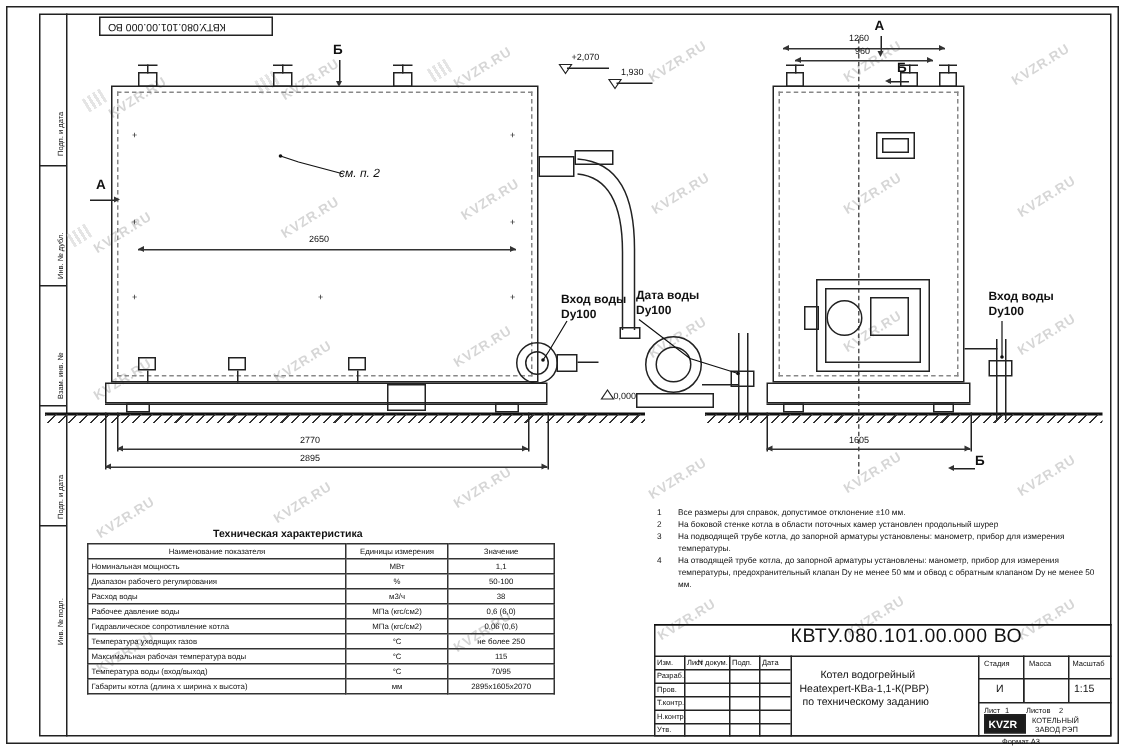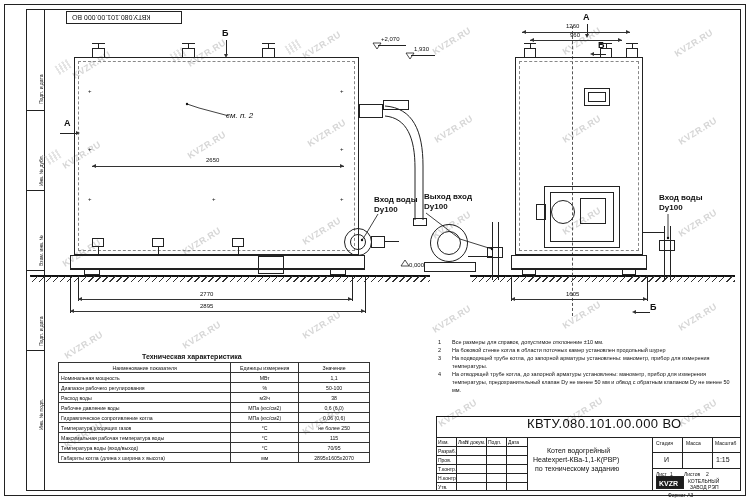--- a/index.html
+++ b/index.html
@@ -178,21 +178,21 @@
   <svg style="position:absolute;left:400px;top:258px;width:10px;height:10px;">
       <path d="M5,2 L1,8 L9,8 Z" fill="none" stroke="#222" stroke-width="0.8"></path>
     </svg>
 
   <div class="txt txt8" style="left:226px;top:112px;font-style:italic;">см. п. 2</div>
   <svg style="position:absolute;left:185px;top:100px;width:48px;height:24px;">
       <path d="M44,16 L14,8 L2,4" fill="none" stroke="#111" stroke-width="0.8"></path>
       <circle cx="2" cy="4" r="1.2" fill="#111"></circle>
     </svg>
 
-  <div class="txt txt8 b" style="left:424px;top:193px;">Выход вход</div>
+  <div class="txt txt8 b" style="left:424px;top:193px;">Дата воды</div>
   <div class="txt txt8 b" style="left:424px;top:203px;">Dy100</div>
   <svg style="position:absolute;left:420px;top:205px;width:80px;height:50px;">
       <path d="M6,8 L40,34 L72,44" fill="none" stroke="#111" stroke-width="0.8"></path>
       <circle cx="72" cy="44" r="1.2" fill="#111"></circle>
     </svg>
 
   <div class="txt txt8 b" style="left:374px;top:196px;">Вход воды</div>
   <div class="txt txt8 b" style="left:374px;top:206px;">Dy100</div>
   <svg style="position:absolute;left:360px;top:212px;width:26px;height:32px;">
       <path d="M18,2 L6,22 L2,28" fill="none" stroke="#111" stroke-width="0.8"></path>

